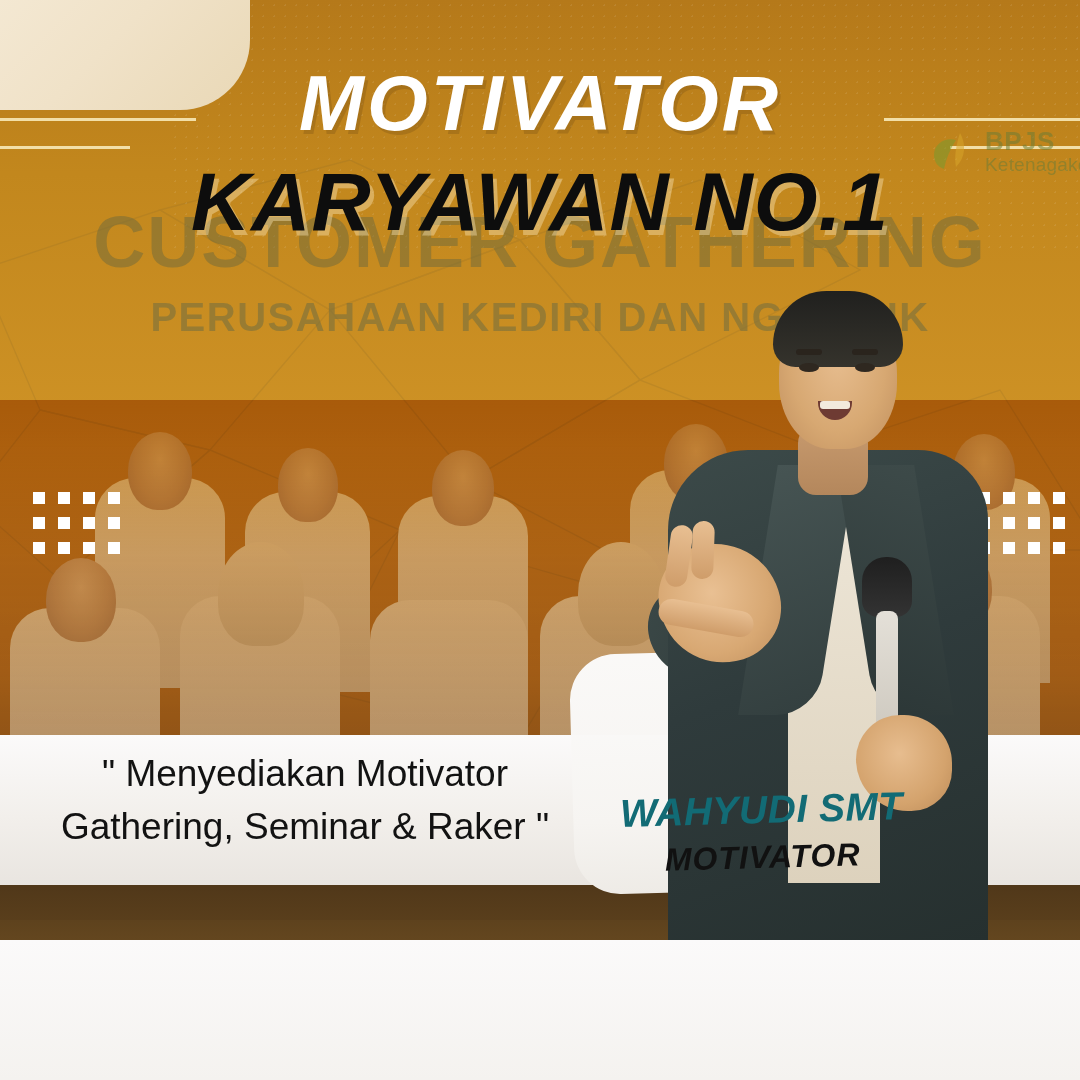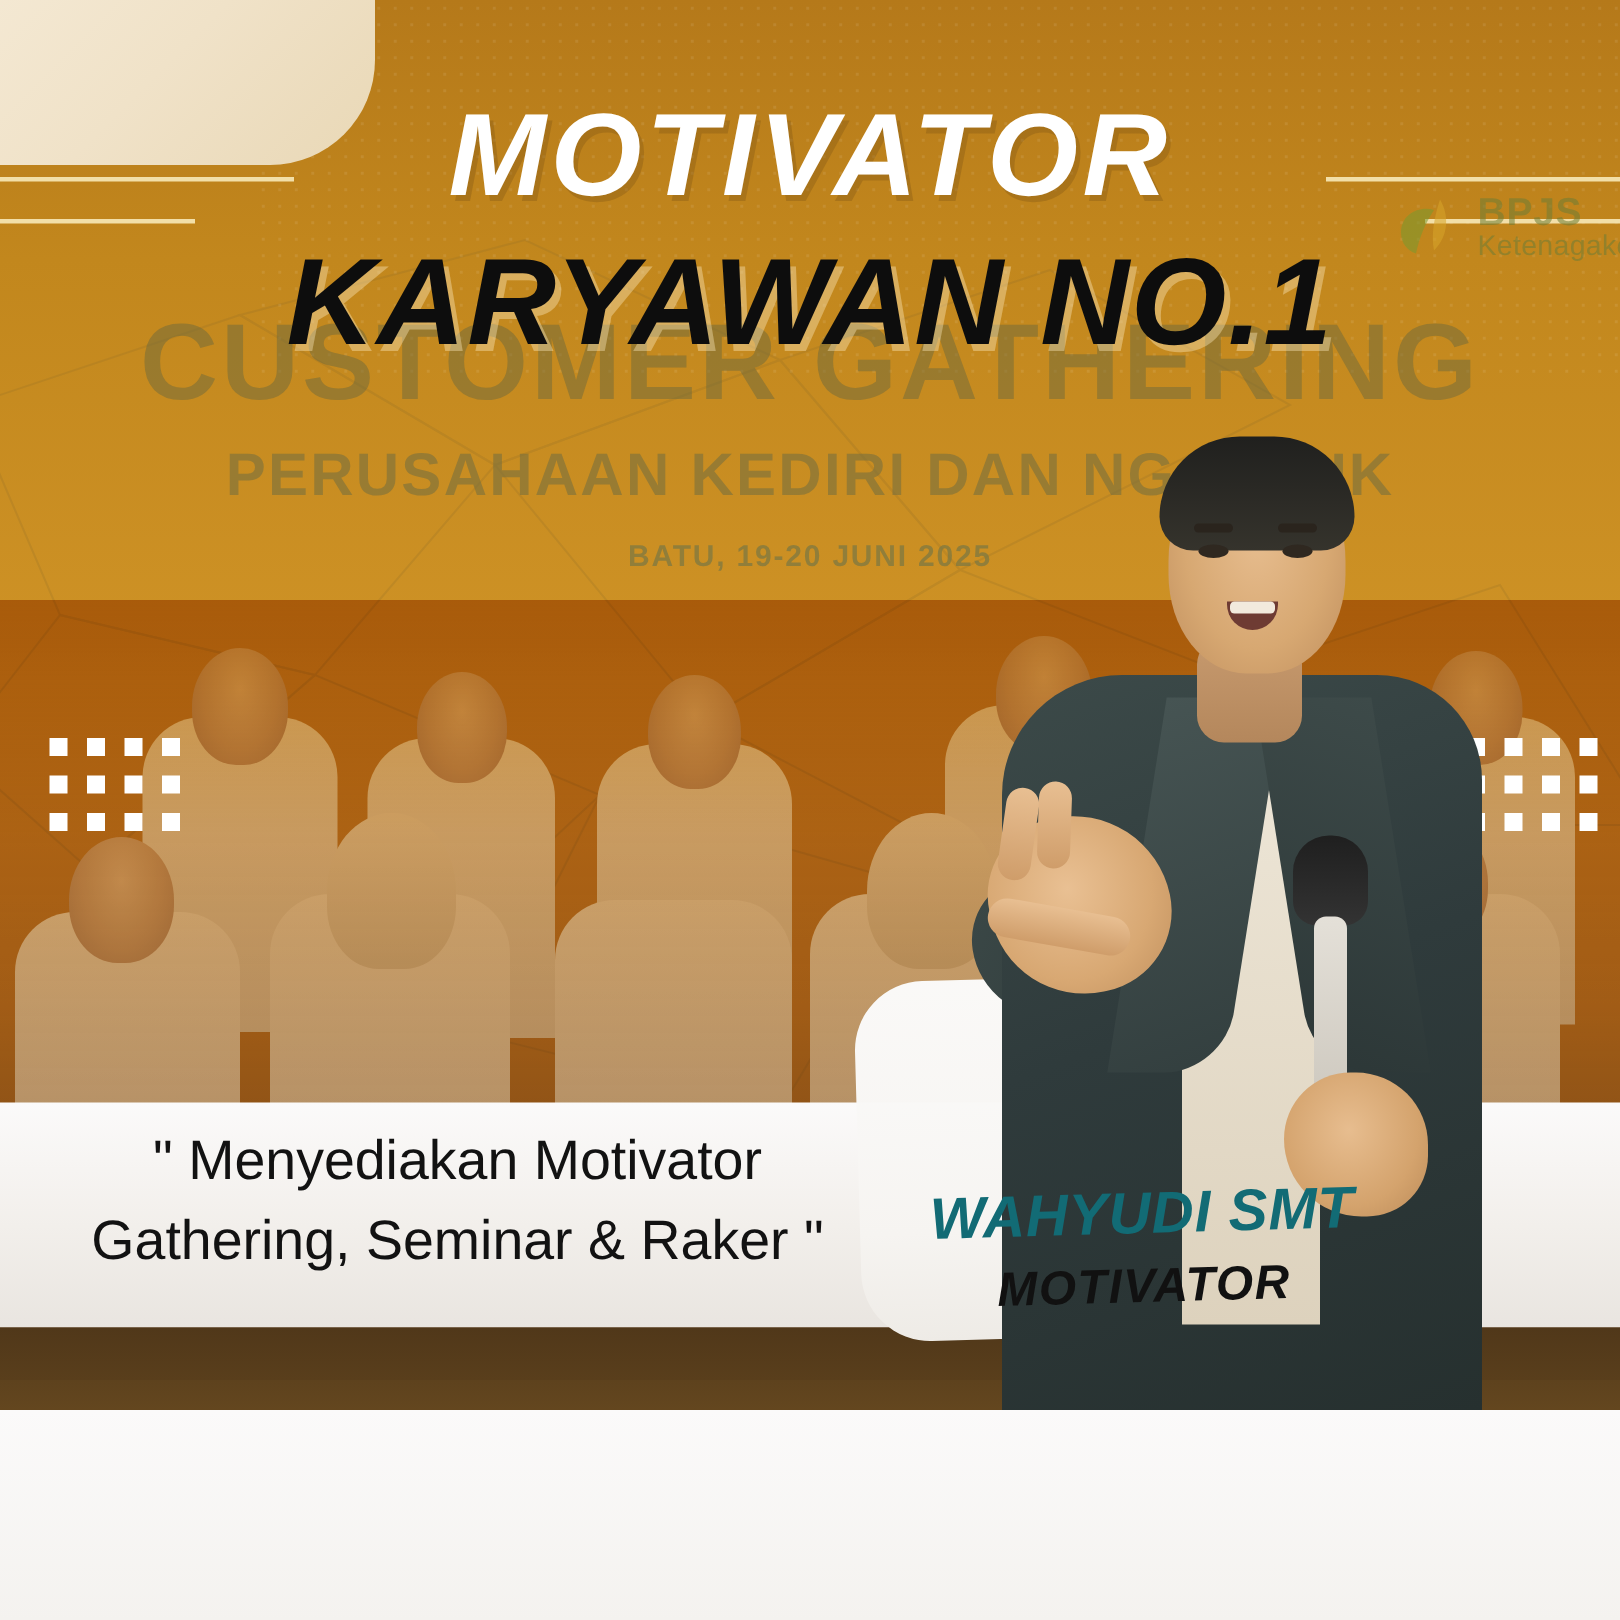--- a/index.html
+++ b/index.html
@@ -305,21 +305,20 @@
   <div class="corner-shape"></div>
 
   <div class="accent-line al1"></div>
   <div class="accent-line al2"></div>
   <div class="accent-line al3"></div>
   <div class="accent-line al4"></div>
 
   <div class="backdrop-text">
     <div class="bd-title">CUSTOMER GATHERING</div>
     <div class="bd-sub">PERUSAHAAN KEDIRI DAN NGANJUK</div>
-    <div class="bd-date">BATU, 19-20 JUNI 2025</div>
   </div>
 
   <div class="bpjs">
     <div class="bpjs-mark">
       <svg viewBox="0 0 46 42" width="46" height="42">
         <path d="M4 24 C4 12, 16 6, 26 9 C20 18, 16 28, 14 38 C8 36, 4 31, 4 24 Z" fill="#7a9a2e"></path>
         <path d="M30 2 C36 12, 36 26, 26 36 C24 26, 26 14, 30 2 Z" fill="#d8a52a"></path>
       </svg>
     </div>
     <div class="bpjs-txt">

